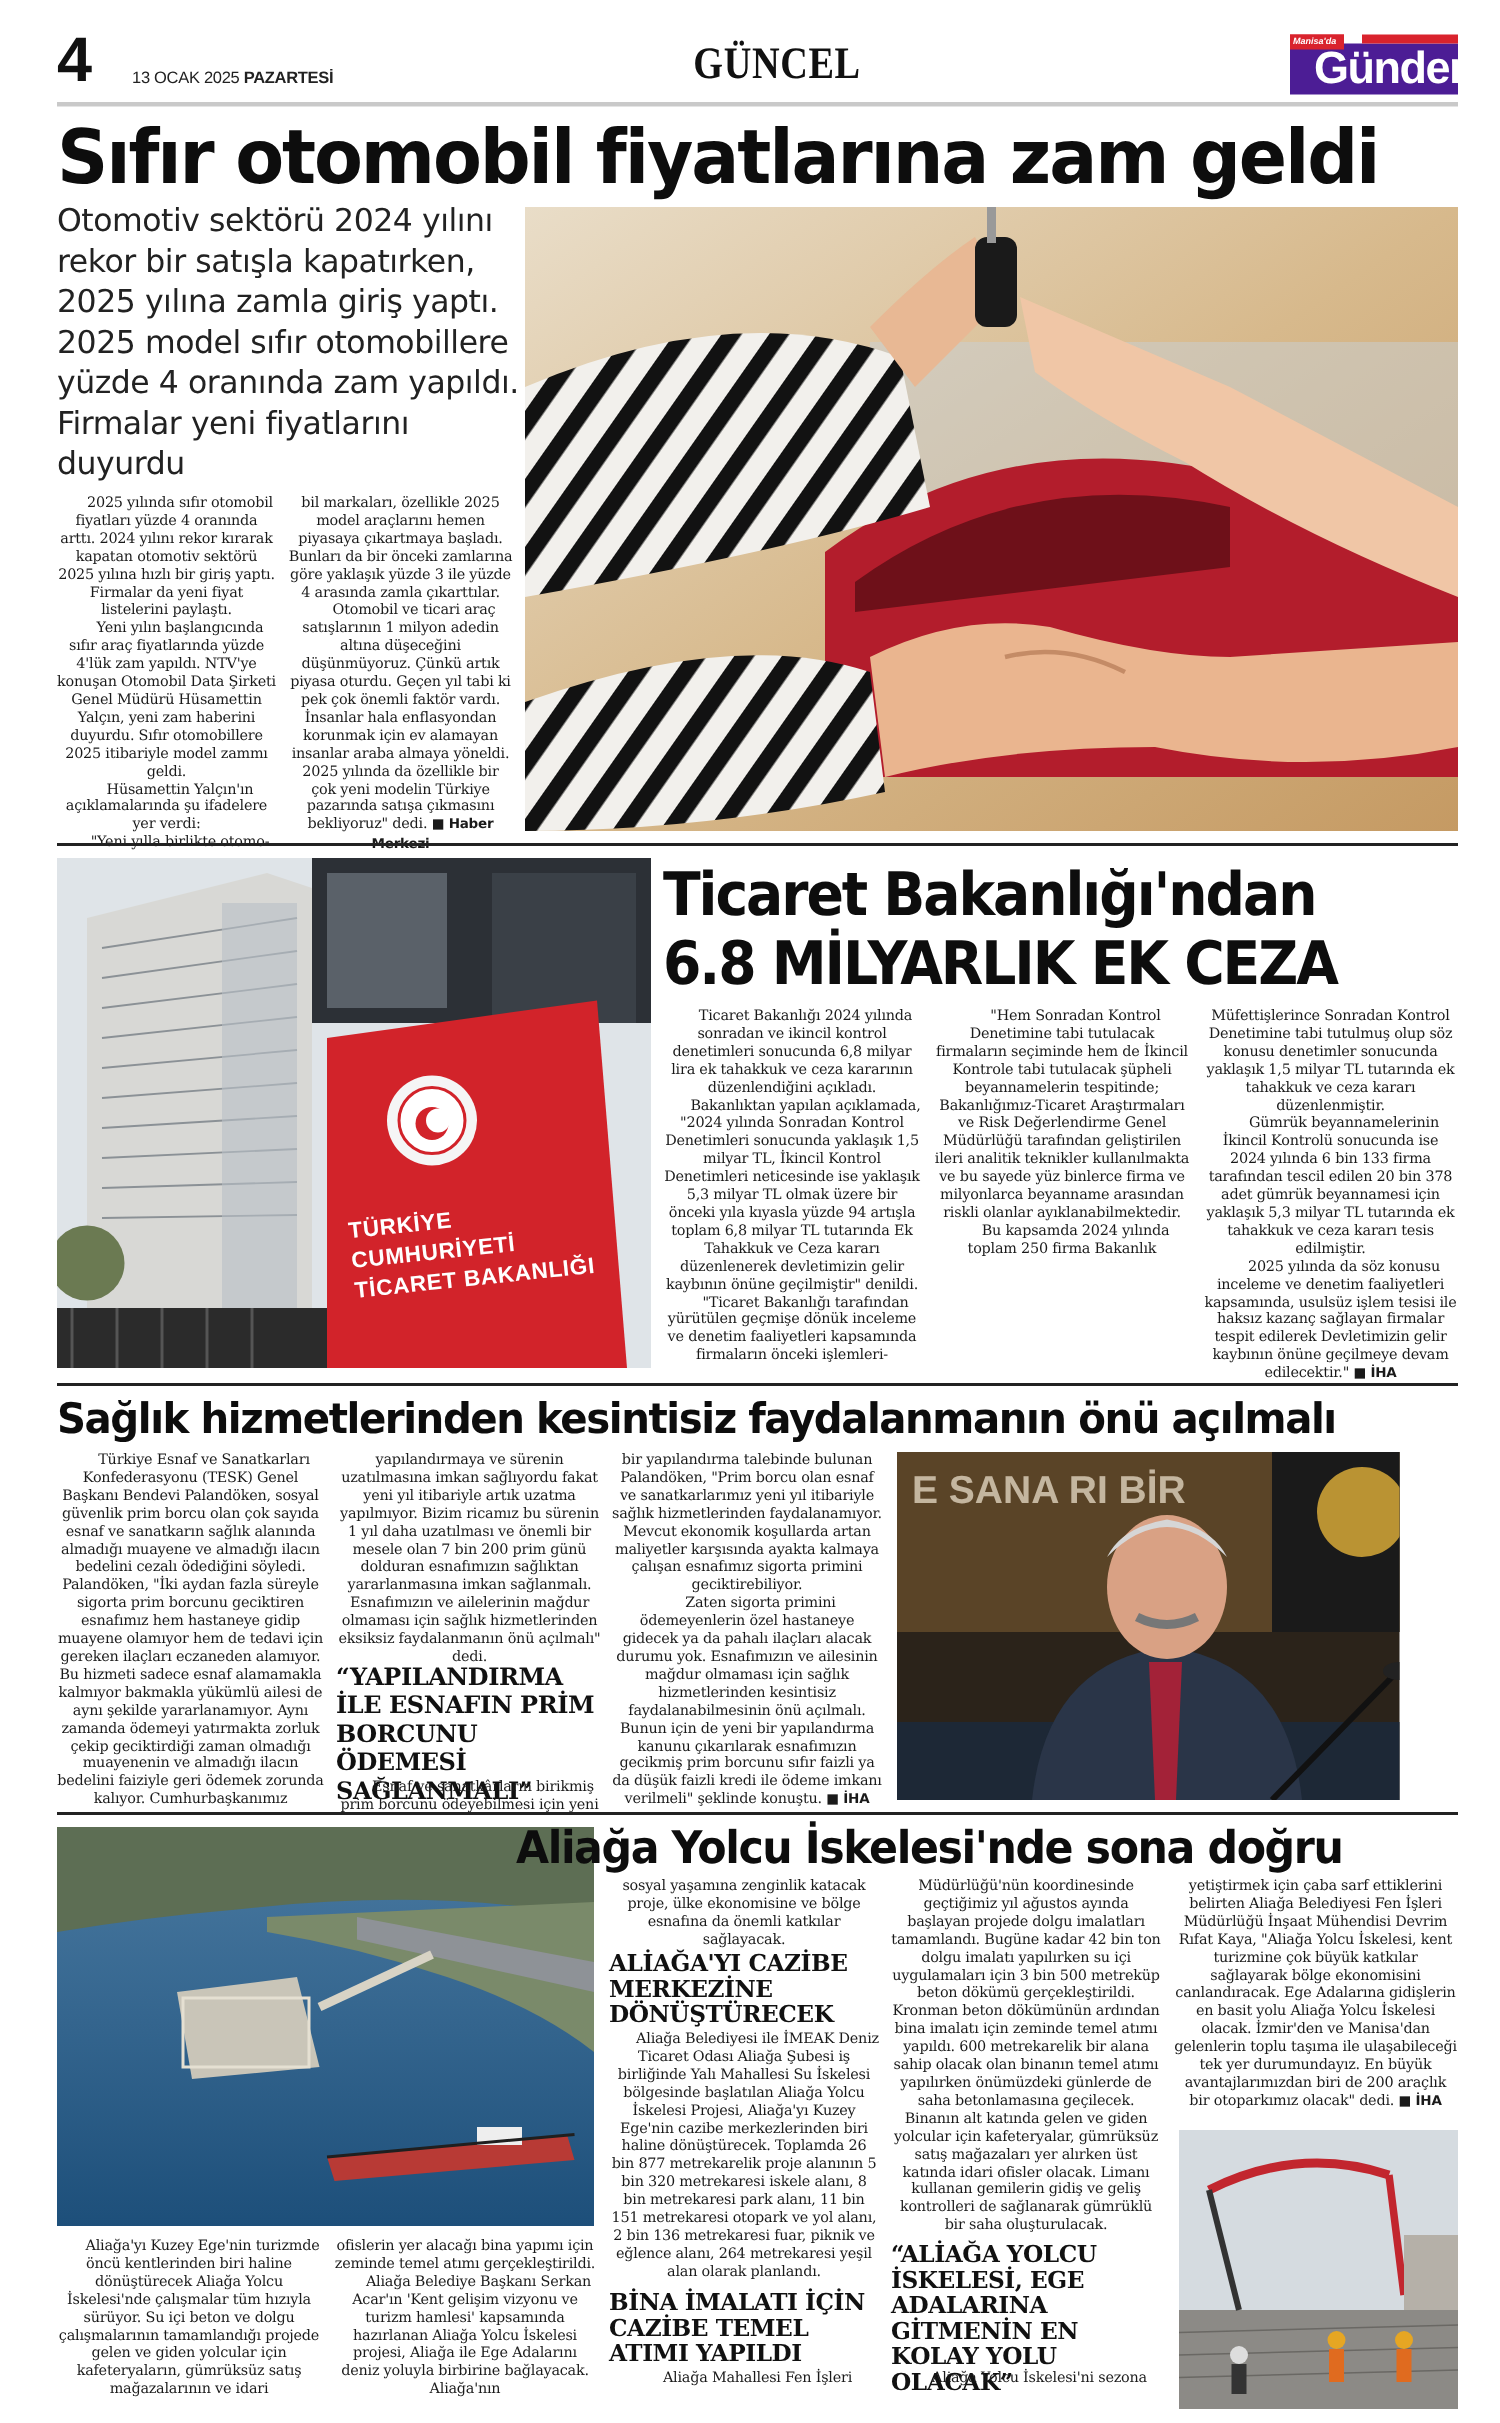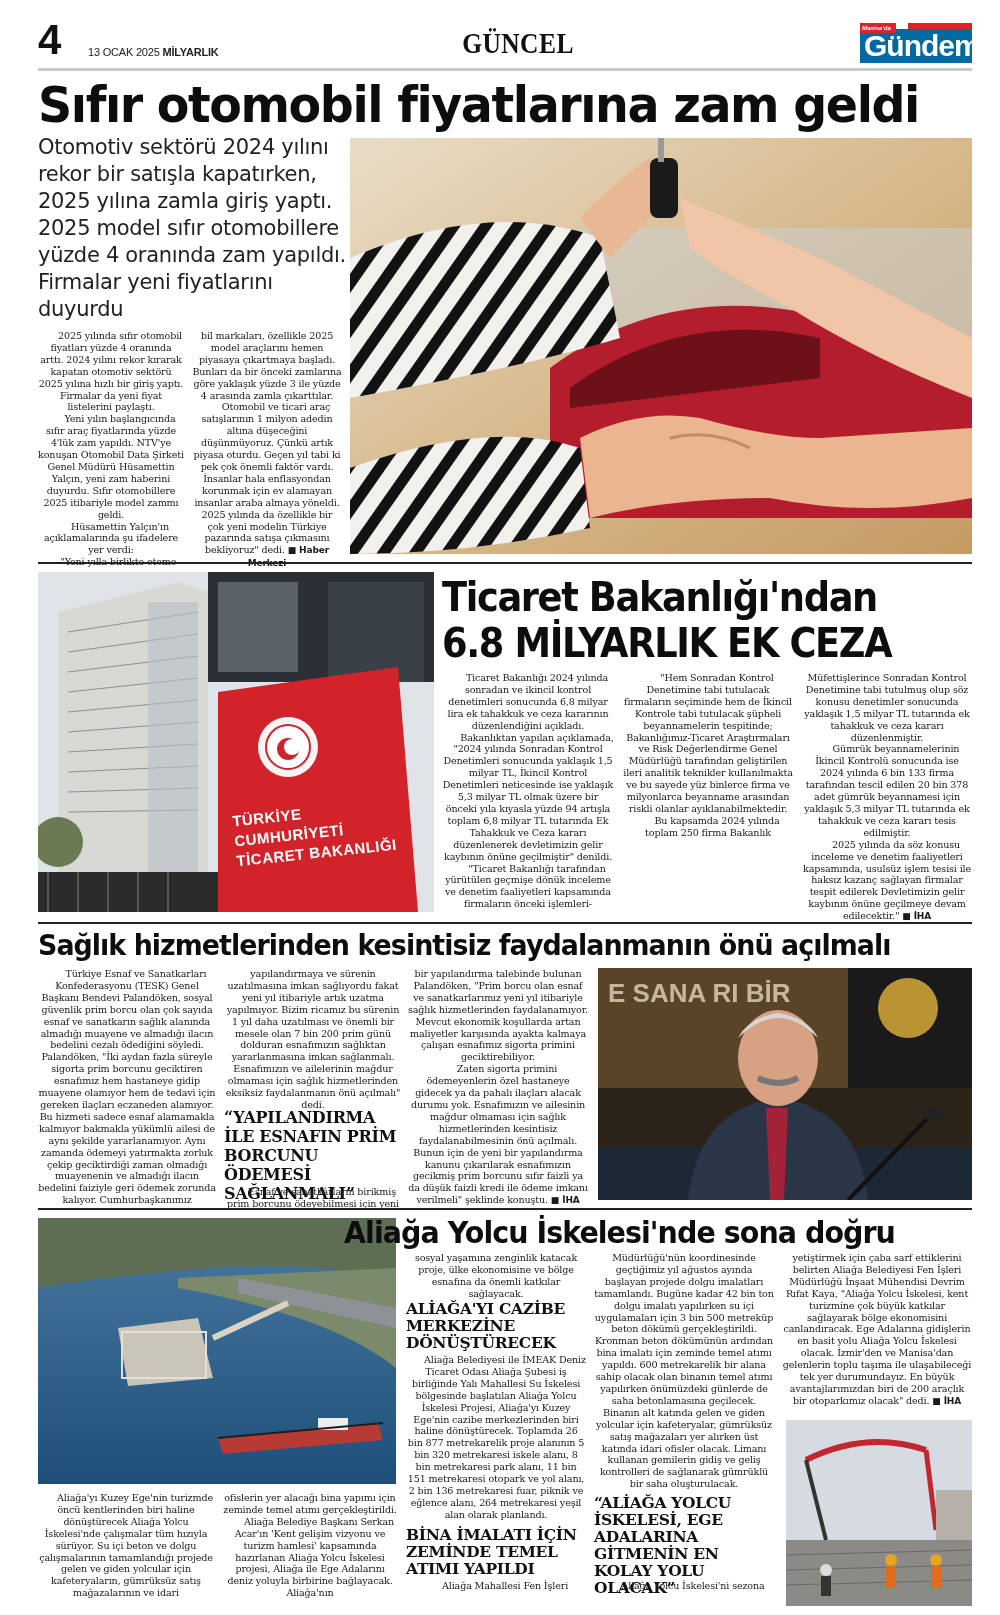--- a/index.html
+++ b/index.html
@@ -8,21 +8,21 @@
 
   
   .masthead { position: absolute; left: 38px; top: 18px; width: 934px; height: 50px; }
   .page-num { position: absolute; left: 0; top: 0; font-family: "Liberation Sans", sans-serif; font-weight: 700; font-size: 42px; line-height: 44px; color: #111; }
   .date { position: absolute; left: 50px; top: 28px; font-family: "Liberation Sans", sans-serif; font-size: 11px; color: #222; letter-spacing: -0.2px; }
   .date b { font-weight: 700; }
   .section-title { position: absolute; left: 380px; top: 8px; width: 200px; text-align: center; font-family: "Liberation Serif", serif; font-weight: 700; font-size: 30px; letter-spacing: 0.5px; transform: scaleX(0.85); color: #111; }
   .logo { position: absolute; right: 0; top: 5px; width: 112px; height: 40px; }
   .logo .bar { position: absolute; top: 0; height: 6px; background: #d9232d; }
   .logo .tag { position: absolute; left: 0; top: 0; height: 10px; width: 36px; background: #d9232d; color: #fff; font-family: "Liberation Sans", sans-serif; font-size: 6px; font-style: italic; font-weight: 700; padding-left: 2px; line-height: 10px; }
-  .logo .word { position: absolute; left: 0; top: 6px; width: 112px; height: 34px; background: #0369a1; color: #fff; font-family: "Liberation Sans", sans-serif; font-weight: 700; font-size: 30px; line-height: 34px; text-align: left; padding-left: 4px; letter-spacing: -1px; transform-origin: left; }
+  .logo .word { position: absolute; left: 0; top: 6px; width: 112px; height: 34px; background: #4c1d95; color: #fff; font-family: "Liberation Sans", sans-serif; font-weight: 700; font-size: 30px; line-height: 34px; text-align: left; padding-left: 16px; letter-spacing: -1px; transform-origin: left; }
   .rule-top { position: absolute; left: 38px; top: 68px; width: 934px; height: 3px; background: #c9c9c9; }
 
   .headline { position: absolute; font-family: "DejaVu Sans", sans-serif; font-weight: 900; color: #0d0d0d; letter-spacing: -1.5px; white-space: nowrap; }
   .h1 { left: 38px; top: 76px; font-size: 50px; line-height: 58px; transform: scaleX(0.95); transform-origin: left; font-weight: 700; }
 
   .deck { position: absolute; left: 38px; top: 134px; width: 310px; font-family: "DejaVu Sans", sans-serif; font-size: 21px; line-height: 27px; color: #222; letter-spacing: -0.3px; }
 
   .col { position: absolute; font-family: "DejaVu Serif", serif; font-size: 9.6px; line-height: 11.9px; color: #1a1a1a; text-align: center; letter-spacing: -0.15px; }
   .col p { text-indent: 18px; }
   .col p.noind { text-indent: 0; }
@@ -33,21 +33,21 @@
 
   .rule { position: absolute; left: 38px; width: 934px; height: 2px; background: #222; }
 
   .pull { position: absolute; font-family: "DejaVu Serif", serif; font-weight: 700; color: #111; line-height: 19px; font-size: 16px; letter-spacing: -0.3px; }
 </style>
 </head>
 <body>
 
 <div class="masthead">
   <div class="page-num">4</div>
-  <div class="date"><span>13 OCAK 2025</span> <b>MİLYARLIK</b></div>
+  <div class="date"><span>13 OCAK 2025</span> <b>PAZARTESİ</b></div>
   <div class="section-title">GÜNCEL</div>
   <div class="logo">
     <div class="word">Gündem</div>
     <div class="bar" style="left:0;width:36px;"></div>
     <div class="bar" style="left:48px;width:64px;"></div>
     <div class="tag">Manisa'da</div>
   </div>
 </div>
 <div class="rule-top"></div>
 
@@ -167,21 +167,21 @@
 </div>
 <div class="pull" style="left:224px; top:1108px; width:178px;">“YAPILANDIRMA İLE ESNAFIN PRİM BORCUNU ÖDEMESİ SAĞLANMALI”</div>
 <div class="col" style="left:224px; top:1186px; width:178px;">
   <p>Esnaf ve sanatkârların birikmiş prim borcunu ödeyebilmesi için yeni</p>
 </div>
 <div class="col" style="left:408px; top:968px; width:180px;">
   <p class="noind">bir yapılandırma talebinde bulunan Palandöken, "Prim borcu olan esnaf ve sanatkarlarımız yeni yıl itibariyle sağlık hizmetlerinden faydalanamıyor. Mevcut ekonomik koşullarda artan maliyetler karşısında ayakta kalmaya çalışan esnafımız sigorta primini geciktirebiliyor.</p>
   <p><span>Zaten sigorta primini ödemeyenlerin özel hastaneye gidecek ya da pahalı ilaçları alacak durumu yok. Esnafımızın ve ailesinin mağdur olmaması için sağlık hizmetlerinden kesintisiz faydalanabilmesinin önü açılmalı. Bunun için de yeni bir yapılandırma kanunu çıkarılarak esnafımızın gecikmiş prim borcunu sıfır faizli ya da düşük faizli kredi ile ödeme imkanı verilmeli" şeklinde konuştu.</span> <span class="sig">İHA</span></p>
 </div>
 
-<div class="photo" style="left:598px; top:968px; width:374px; height:232px;">
+<div class="photo" style="left:598px; top:968px; width:335px; height:232px;">
   <svg width="374" height="232" viewBox="0 0 374 232">
     <rect width="374" height="232" fill="#2b231a"></rect>
     <rect x="0" y="0" width="374" height="120" fill="#5a4427"></rect>
     <rect x="250" y="0" width="124" height="120" fill="#1a1a1a"></rect>
     <circle cx="310" cy="40" r="30" fill="#e2b23a" opacity="0.8"></circle>
     <rect x="0" y="180" width="374" height="52" fill="#1d2836"></rect>
     <path d="M90 232 Q100 140 180 130 Q260 140 270 232 Z" fill="#2a3548"></path>
     <path d="M168 140 L190 140 L186 232 L172 232 Z" fill="#a32238"></path>
     <ellipse cx="180" cy="90" rx="40" ry="48" fill="#d9a184"></ellipse>
     <path d="M140 70 Q180 30 220 70 Q210 50 180 45 Q150 50 140 70 Z" fill="#d6d6d6"></path>
@@ -225,21 +225,21 @@
   <p>Aliağa Belediye Başkanı Serkan Acar'ın 'Kent gelişim vizyonu ve turizm hamlesi' kapsamında hazırlanan Aliağa Yolcu İskelesi projesi, Aliağa ile Ege Adalarını deniz yoluyla birbirine bağlayacak. Aliağa'nın</p>
 </div>
 
 <div class="col" style="left:406px; top:1252px; width:180px;">
   <p class="noind">sosyal yaşamına zenginlik katacak proje, ülke ekonomisine ve bölge esnafına da önemli katkılar sağlayacak.</p>
 </div>
 <div class="pull" style="left:406px; top:1300px; width:180px; font-size:15.5px; line-height:17px;">ALİAĞA'YI CAZİBE MERKEZİNE DÖNÜŞTÜRECEK</div>
 <div class="col" style="left:406px; top:1354px; width:180px;">
   <p>Aliağa Belediyesi ile İMEAK Deniz Ticaret Odası Aliağa Şubesi iş birliğinde Yalı Mahallesi Su İskelesi bölgesinde başlatılan Aliağa Yolcu İskelesi Projesi, Aliağa'yı Kuzey Ege'nin cazibe merkezlerinden biri haline dönüştürecek. Toplamda 26 bin 877 metrekarelik proje alanının 5 bin 320 metrekaresi iskele alanı, 8 bin metrekaresi park alanı, 11 bin 151 metrekaresi otopark ve yol alanı, 2 bin 136 metrekaresi fuar, piknik ve eğlence alanı, 264 metrekaresi yeşil alan olarak planlandı.</p>
 </div>
-<div class="pull" style="left:406px; top:1526px; width:180px; font-size:15.5px; line-height:17px;">BİNA İMALATI İÇİN ZEMİNDE TEMEL ATIMI YAPILDI</div>
+<div class="pull" style="left:406px; top:1526px; width:180px; font-size:15.5px; line-height:17px;">BİNA İMALATI İÇİN CAZİBE TEMEL ATIMI YAPILDI</div>
 <div class="col" style="left:406px; top:1580px; width:180px;">
   <p>Aliağa Mahallesi Fen İşleri</p>
 </div>
 
 <div class="col" style="left:594px; top:1252px; width:180px;">
   <p class="noind">Müdürlüğü'nün koordinesinde geçtiğimiz yıl ağustos ayında başlayan projede dolgu imalatları tamamlandı. Bugüne kadar 42 bin ton dolgu imalatı yapılırken su içi uygulamaları için 3 bin 500 metreküp beton dökümü gerçekleştirildi. Kronman beton dökümünün ardından bina imalatı için zeminde temel atımı yapıldı. 600 metrekarelik bir alana sahip olacak olan binanın temel atımı yapılırken önümüzdeki günlerde de saha betonlamasına geçilecek. Binanın alt katında gelen ve giden yolcular için kafeteryalar, gümrüksüz satış mağazaları yer alırken üst katında idari ofisler olacak. Limanı kullanan gemilerin gidiş ve geliş kontrolleri de sağlanarak gümrüklü bir saha oluşturulacak.</p>
 </div>
 <div class="pull" style="left:594px; top:1494px; width:180px; font-size:15.5px; line-height:17px;">“ALİAĞA YOLCU İSKELESİ, EGE ADALARINA GİTMENİN EN KOLAY YOLU OLACAK”</div>
 <div class="col" style="left:594px; top:1580px; width:180px;">
   <p>Aliağa Yolcu İskelesi'ni sezona</p>

